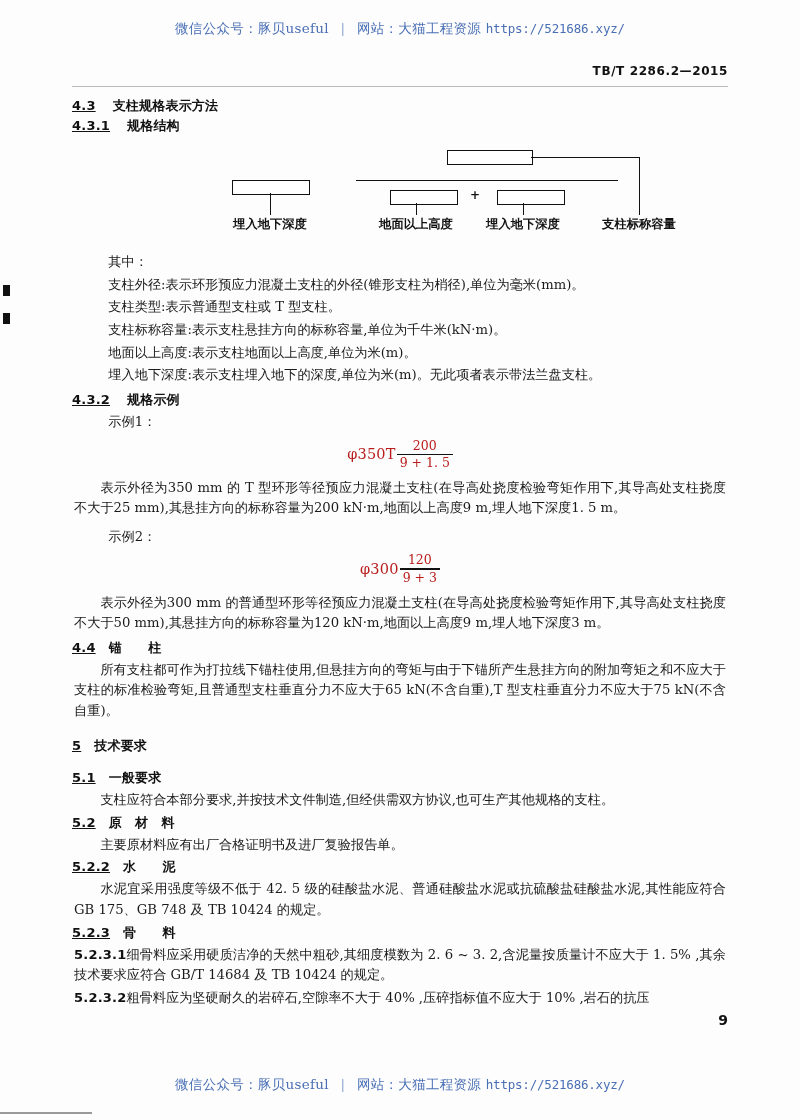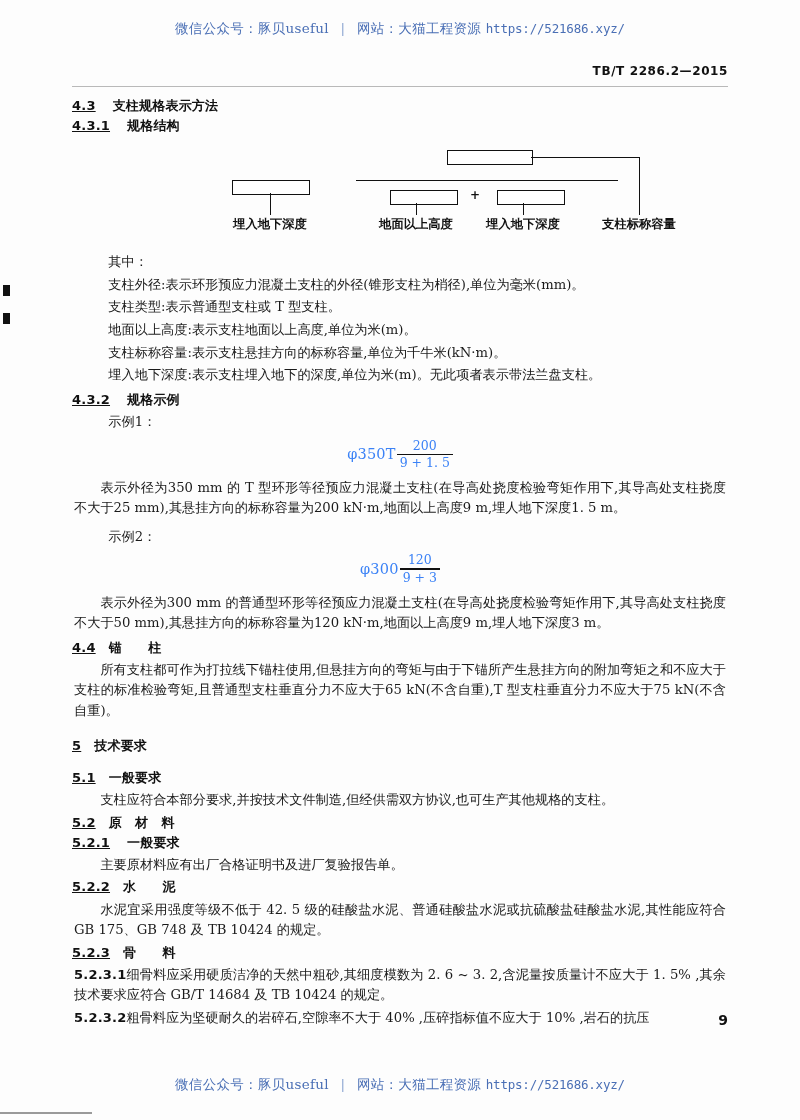--- a/index.html
+++ b/index.html
@@ -158,21 +158,21 @@
     position: absolute;
     white-space: nowrap;
     transform: translateX(-50%);
   }
 
   
   .formula {
     text-align: center;
     font-family: "DejaVu Serif", "Liberation Serif", serif;
     font-size: 14px;
-    color: #3b82f6;
+    color: #b91c1c;
     margin: 6px 0 8px 0;
   }
   .formula .lead {
     display: inline-block;
     vertical-align: middle;
     font-size: 14.5px;
     letter-spacing: 0.2px;
   }
   .frac {
     display: inline-block;
@@ -271,22 +271,22 @@
         <div class="dlabel" style="left:451px;">埋入地下深度</div>
         <div class="dlabel" style="left:567px;">支柱标称容量</div>
       </div>
     </div>
 
     <div class="spacer-8"></div>
 
     <p class="body pad-l">其中：</p>
     <p class="body pad-l">支柱外径:表示环形预应力混凝土支柱的外径(锥形支柱为梢径),单位为毫米(mm)。</p>
     <p class="body pad-l">支柱类型:表示普通型支柱或 T 型支柱。</p>
+    <p class="body pad-l">支柱标称容量:表示支柱悬挂方向的标称容量,单位为千牛米(kN·m)。</p>
     <p class="body pad-l">地面以上高度:表示支柱地面以上高度,单位为米(m)。</p>
-    <p class="body pad-l">支柱标称容量:表示支柱悬挂方向的标称容量,单位为千牛米(kN·m)。</p>
     <p class="body pad-l">埋入地下深度:表示支柱埋入地下的深度,单位为米(m)。无此项者表示带法兰盘支柱。</p>
 
     <div class="spacer-2"></div>
 
     <div class="h-sec">
       <span class="num">4.3.2</span><span class="gap-m"></span><span>规格示例</span>
     </div>
 
     <p class="body pad-l">示例1：</p>
     <div class="formula">
@@ -319,23 +319,20 @@
 
     <div class="h-sec">
       <span class="num">5.1</span><span class="gap-s"></span><span>一般要求</span>
     </div>
     <p class="body indent">支柱应符合本部分要求,并按技术文件制造,但经供需双方协议,也可生产其他规格的支柱。</p>
 
     <div class="h-sec">
       <span class="num">5.2</span><span class="gap-s"></span><span>原　材　料</span>
     </div>
 
-    <div class="h-sec">
-      <span class="num">5.2.1</span><span class="gap-m"></span><span>一般要求</span>
-    </div>
     <p class="body indent">主要原材料应有出厂合格证明书及进厂复验报告单。</p>
 
     <div class="h-sec">
       <span class="num">5.2.2</span><span class="gap-s"></span><span>水　　泥</span>
     </div>
     <p class="body indent">水泥宜采用强度等级不低于 42. 5 级的硅酸盐水泥、普通硅酸盐水泥或抗硫酸盐硅酸盐水泥,其性能应符合 GB 175、GB 748 及 TB 10424 的规定。</p>
 
     <div class="h-sec">
       <span class="num">5.2.3</span><span class="gap-s"></span><span>骨　　料</span>
     </div>

